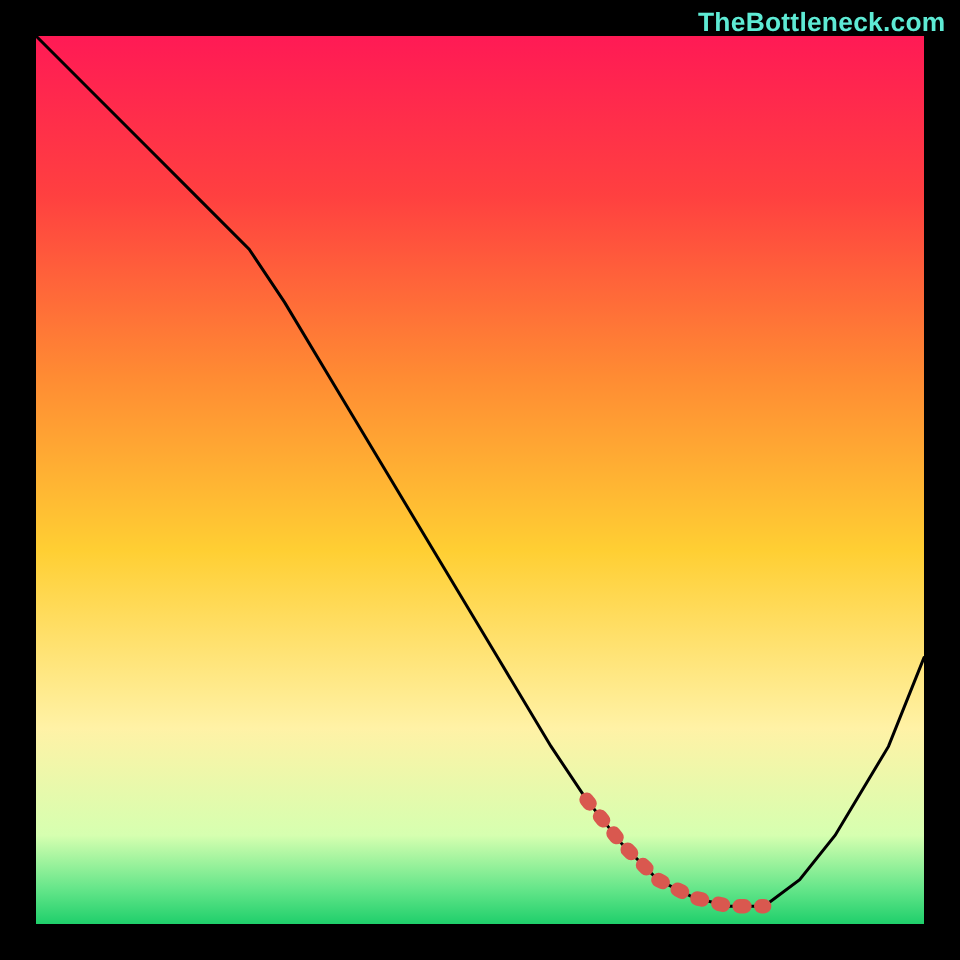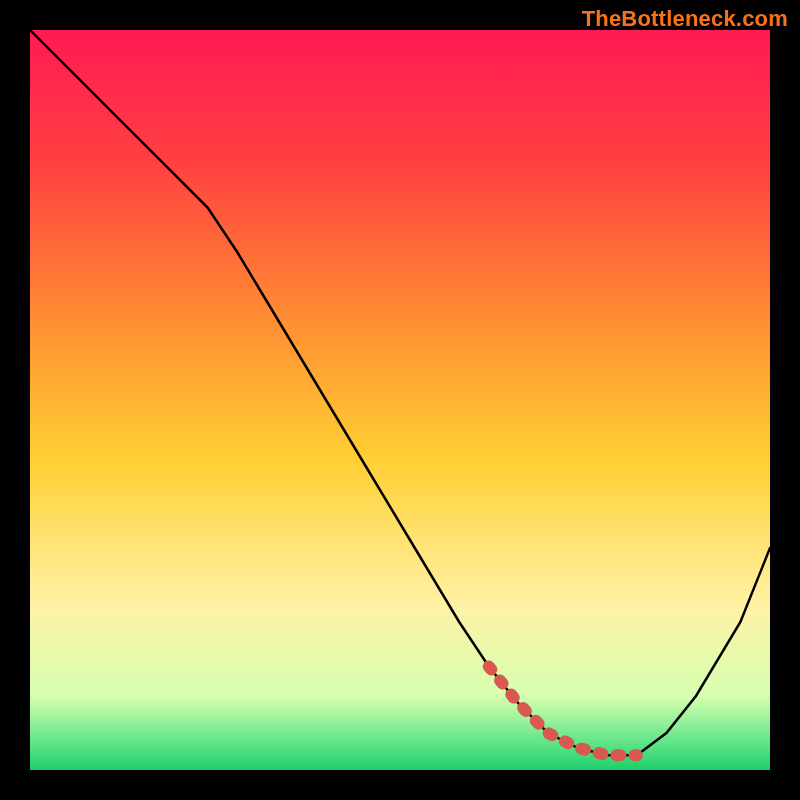--- a/index.html
+++ b/index.html
@@ -17,21 +17,21 @@
     top: 30px;
     width: 740px;
     height: 740px;
   }
   .watermark {
     position: absolute;
     top: 6px;
     right: 12px;
     font-size: 22px;
     font-weight: bold;
-    color: #f97316;
+    color: #5eead4;
     letter-spacing: 0.2px;
   }
 </style>
 </head>
 <body>
 
 <div class="plot-area">
   <svg width="740" height="740" viewBox="0 0 740 740">
     <defs>
       <linearGradient id="bg" x1="0" y1="0" x2="0" y2="1">

